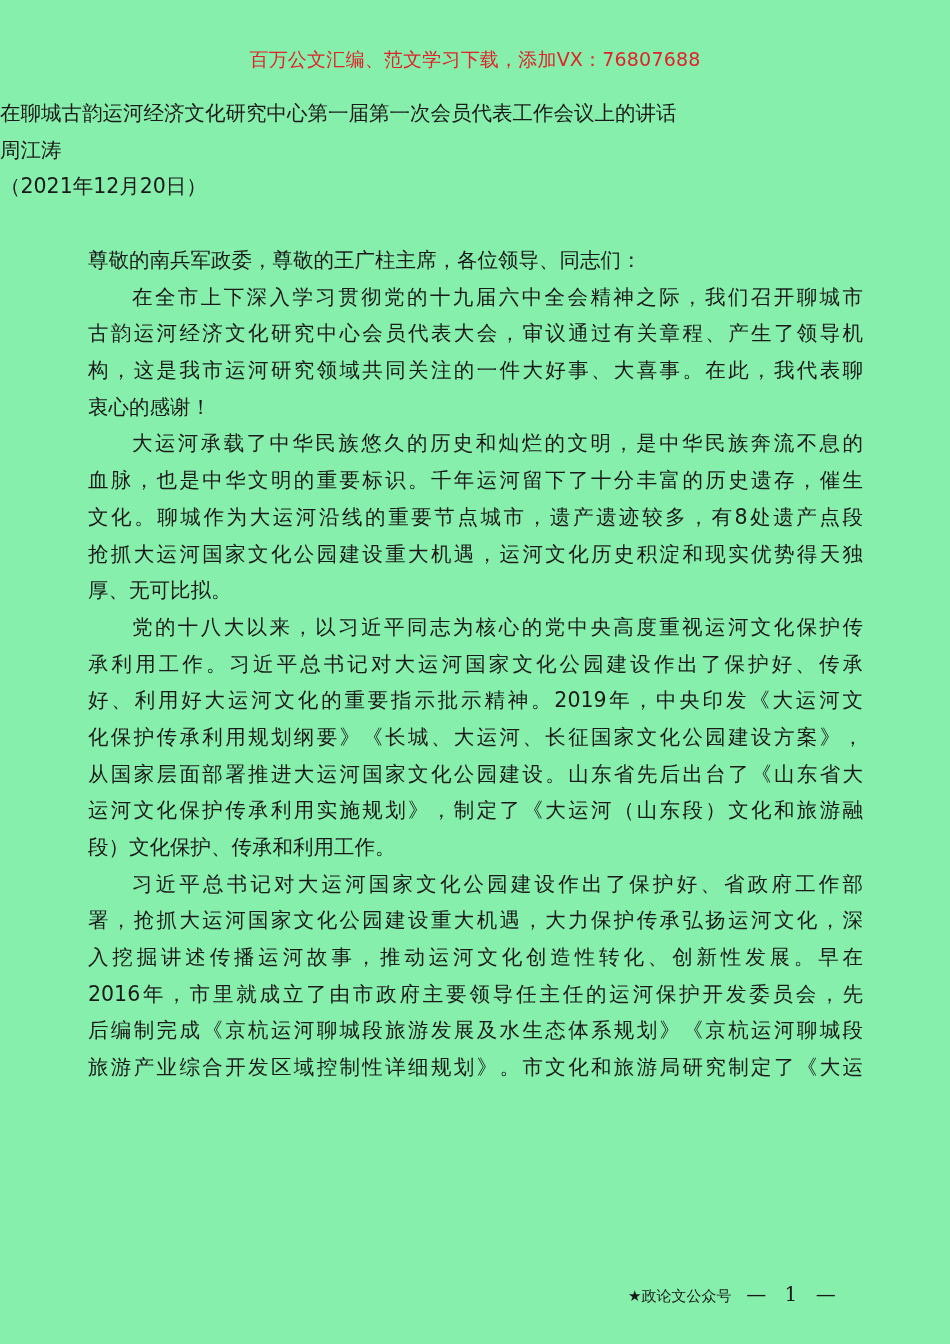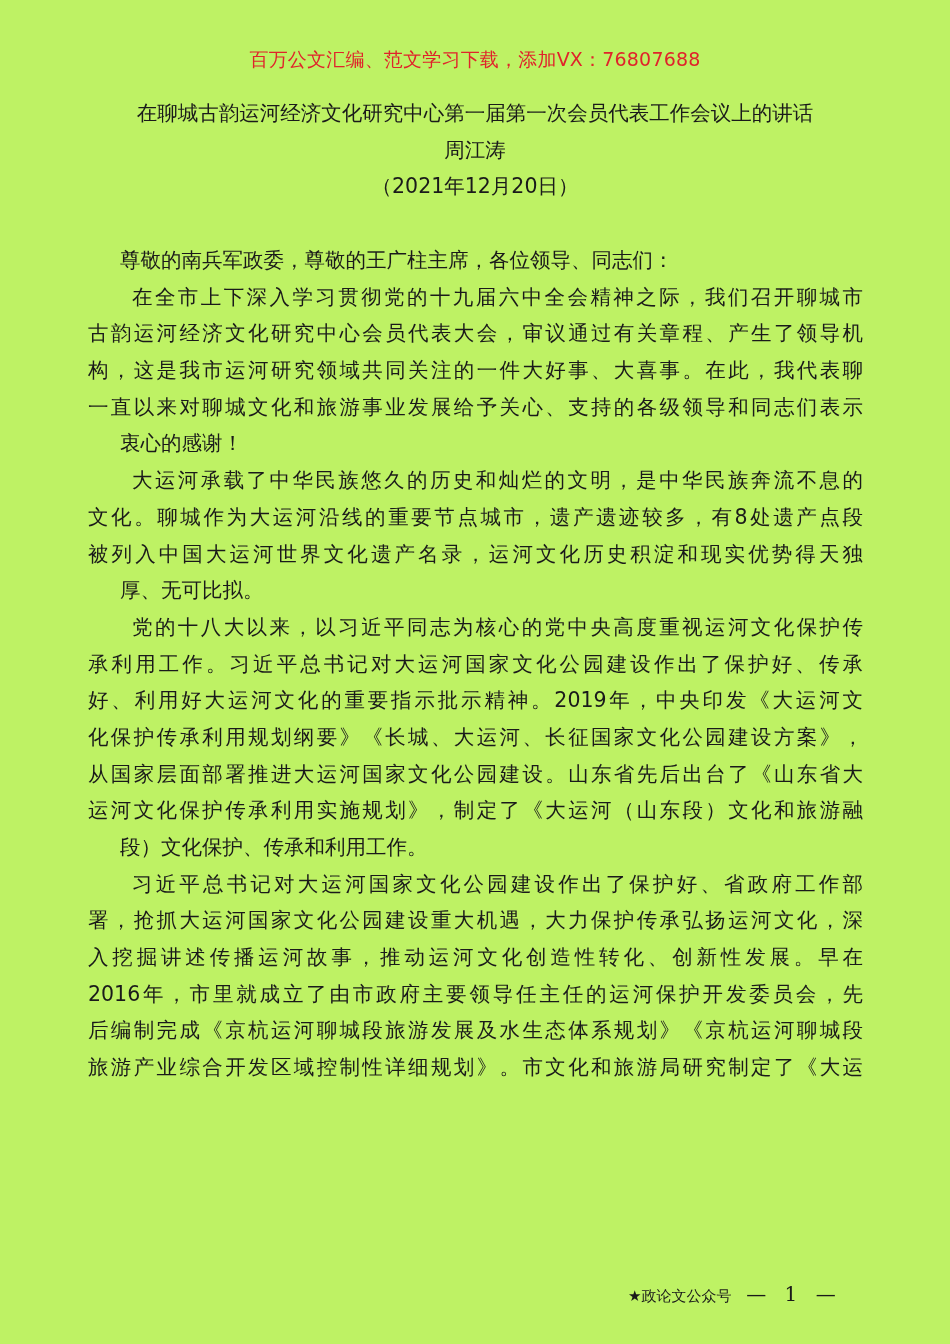--- a/index.html
+++ b/index.html
@@ -12,56 +12,55 @@
       height: 1344px;
       position: relative;
       overflow: hidden;
       font-family: "DejaVu Sans", "Liberation Sans", sans-serif;
       color: #1a1a1a;
     }
     .page {
       position: absolute;
       left: 0; top: 0;
       width: 950px; height: 1344px;
-      background: #bef264;
+      background: #86efac;
     }
     .banner {
       position: absolute;
       top: 44px;
       left: 0; right: 0;
       text-align: center;
       color: #e0232b;
       font-size: 19px;
       line-height: 30px;
       letter-spacing: 0.2px;
     }
     .title-block {
       position: absolute;
       top: 95px;
       left: 0; right: 0;
-      text-align: center;
       font-size: 20.5px;
       line-height: 36.5px;
     }
     .title-block div { white-space: nowrap; }
     .body {
       position: absolute;
       top: 242px;
       left: 88px;
       width: 775px;
       font-size: 20.5px;
       line-height: 36.7px;
     }
     .line {
       white-space: nowrap;
       text-align: justify;
       text-align-last: justify;
       height: 36.7px;
     }
-    .line.last { text-align-last: left; margin-left: 32px; }
+    .line.last { text-align-last: left; }
     .line.indent { padding-left: 44px; }
     .footer {
       position: absolute;
       top: 1282px;
       left: 628px;
       font-size: 15px;
       line-height: 24px;
       white-space: nowrap;
       color: #1a1a1a;
     }
@@ -85,28 +84,28 @@
     <div>（2021年12月20日）</div>
   </div>
 
   <div class="body">
     <div class="line last">尊敬的南兵军政委，尊敬的王广柱主席，各位领导、同志们：</div>
 
     <div>
       <div class="line indent">在全市上下深入学习贯彻党的十九届六中全会精神之际，我们召开聊城市</div>
       <div class="line">古韵运河经济文化研究中心会员代表大会，审议通过有关章程、产生了领导机</div>
       <div class="line">构，这是我市运河研究领域共同关注的一件大好事、大喜事。在此，我代表聊</div>
-      <div class="line">一直以来对聊城文化和旅游事业发展给予关心、支持的各级领导和同志们表示</div>
       <div class="line last">衷心的感谢！</div>
     </div>
 
     <div>
       <div class="line indent">大运河承载了中华民族悠久的历史和灿烂的文明，是中华民族奔流不息的</div>
+      <div class="line">血脉，也是中华文明的重要标识。千年运河留下了十分丰富的历史遗存，催生</div>
       <div class="line">文化。聊城作为大运河沿线的重要节点城市，遗产遗迹较多，有8处遗产点段</div>
-      <div class="line">被列入中国大运河世界文化遗产名录，运河文化历史积淀和现实优势得天独</div>
+      <div class="line">抢抓大运河国家文化公园建设重大机遇，运河文化历史积淀和现实优势得天独</div>
       <div class="line last">厚、无可比拟。</div>
     </div>
 
     <div>
       <div class="line indent">党的十八大以来，以习近平同志为核心的党中央高度重视运河文化保护传</div>
       <div class="line">承利用工作。习近平总书记对大运河国家文化公园建设作出了保护好、传承</div>
       <div class="line">好、利用好大运河文化的重要指示批示精神。2019年，中央印发《大运河文</div>
       <div class="line">化保护传承利用规划纲要》《长城、大运河、长征国家文化公园建设方案》，</div>
       <div class="line">从国家层面部署推进大运河国家文化公园建设。山东省先后出台了《山东省大</div>
       <div class="line">运河文化保护传承利用实施规划》，制定了《大运河（山东段）文化和旅游融</div>

